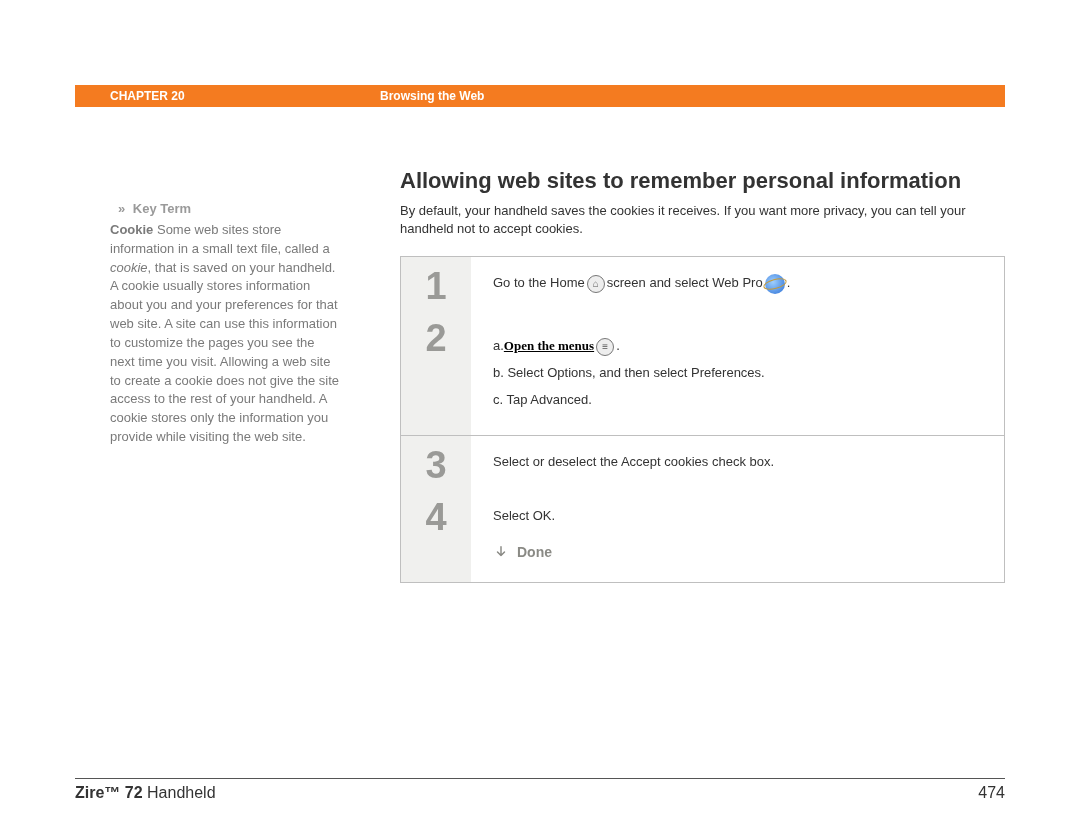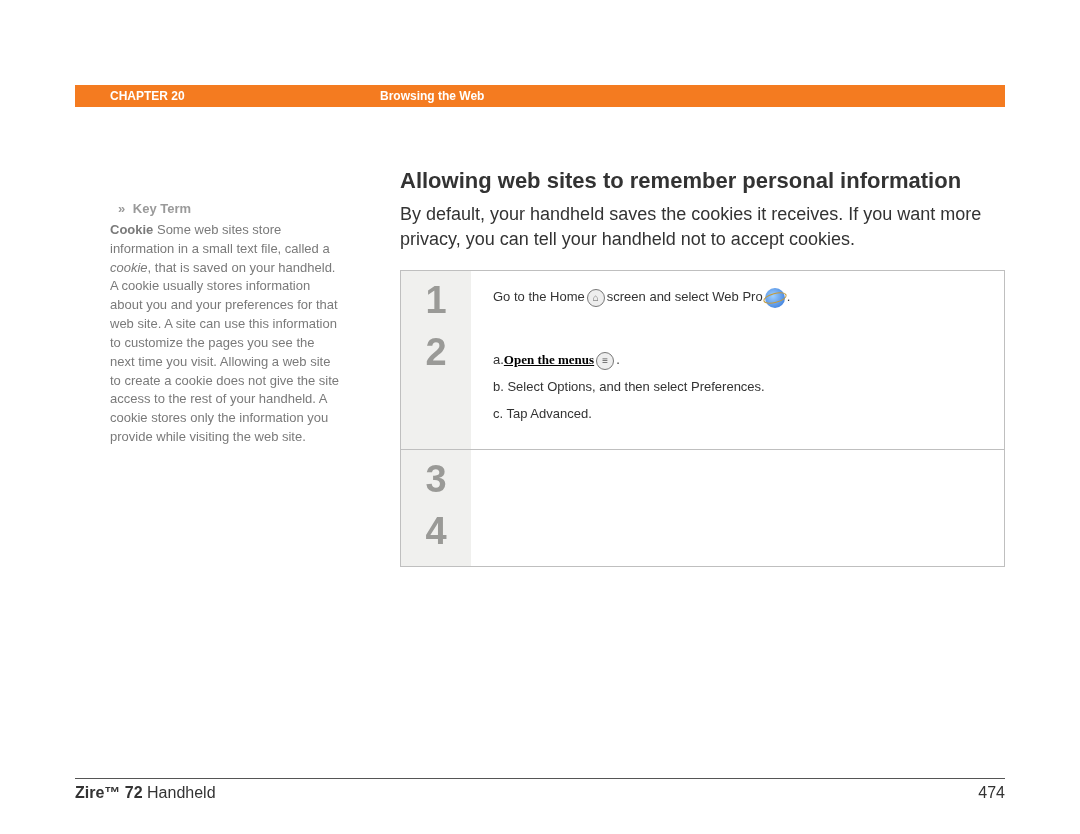--- a/index.html
+++ b/index.html
@@ -52,21 +52,21 @@
     left: 400px;
     right: 75px;
   }
   .main h2 {
     font-size: 22px;
     font-weight: bold;
     color: #333;
     margin-bottom: 8px;
   }
   .main .intro {
-    font-size: 18px;
+    font-size: 13px;
     color: #333;
     line-height: 1.4;
     margin-bottom: 18px;
   }
 
   .steps-box {
     border: 1px solid #bfbfbf;
   }
   .step-row {
     display: flex;
@@ -213,20 +213,33 @@
           <div class="item">c.  Tap Advanced.</div>
         </div>
       </div>
     </div>
 
     <div class="step-row">
       <div class="step-num tall">
         <div>3</div>
         <div>4</div>
       </div>
+      <div class="step-body">
+        <div>Select or deselect the Accept cookies check box.</div>
+        <div style="height:34px"></div>
+        <div>Select OK.</div>
+        <div class="done-row">
+          <span class="done-arrow">
+            <svg viewBox="0 0 24 24" fill="none" stroke="#8a8a85" stroke-width="2.5">
+              <path d="M12 3 L12 18 M6 12 L12 18 L18 12" stroke-linecap="round" stroke-linejoin="round"></path>
+            </svg>
+          </span>
+          <span>Done</span>
+        </div>
+      </div>
     </div>
 
   </div>
 </div>
 
 <div class="footer-line"></div>
 <div class="footer">
   <div class="prod">
     <b>Zire™ 72</b><span> Handheld</span>
   </div>

